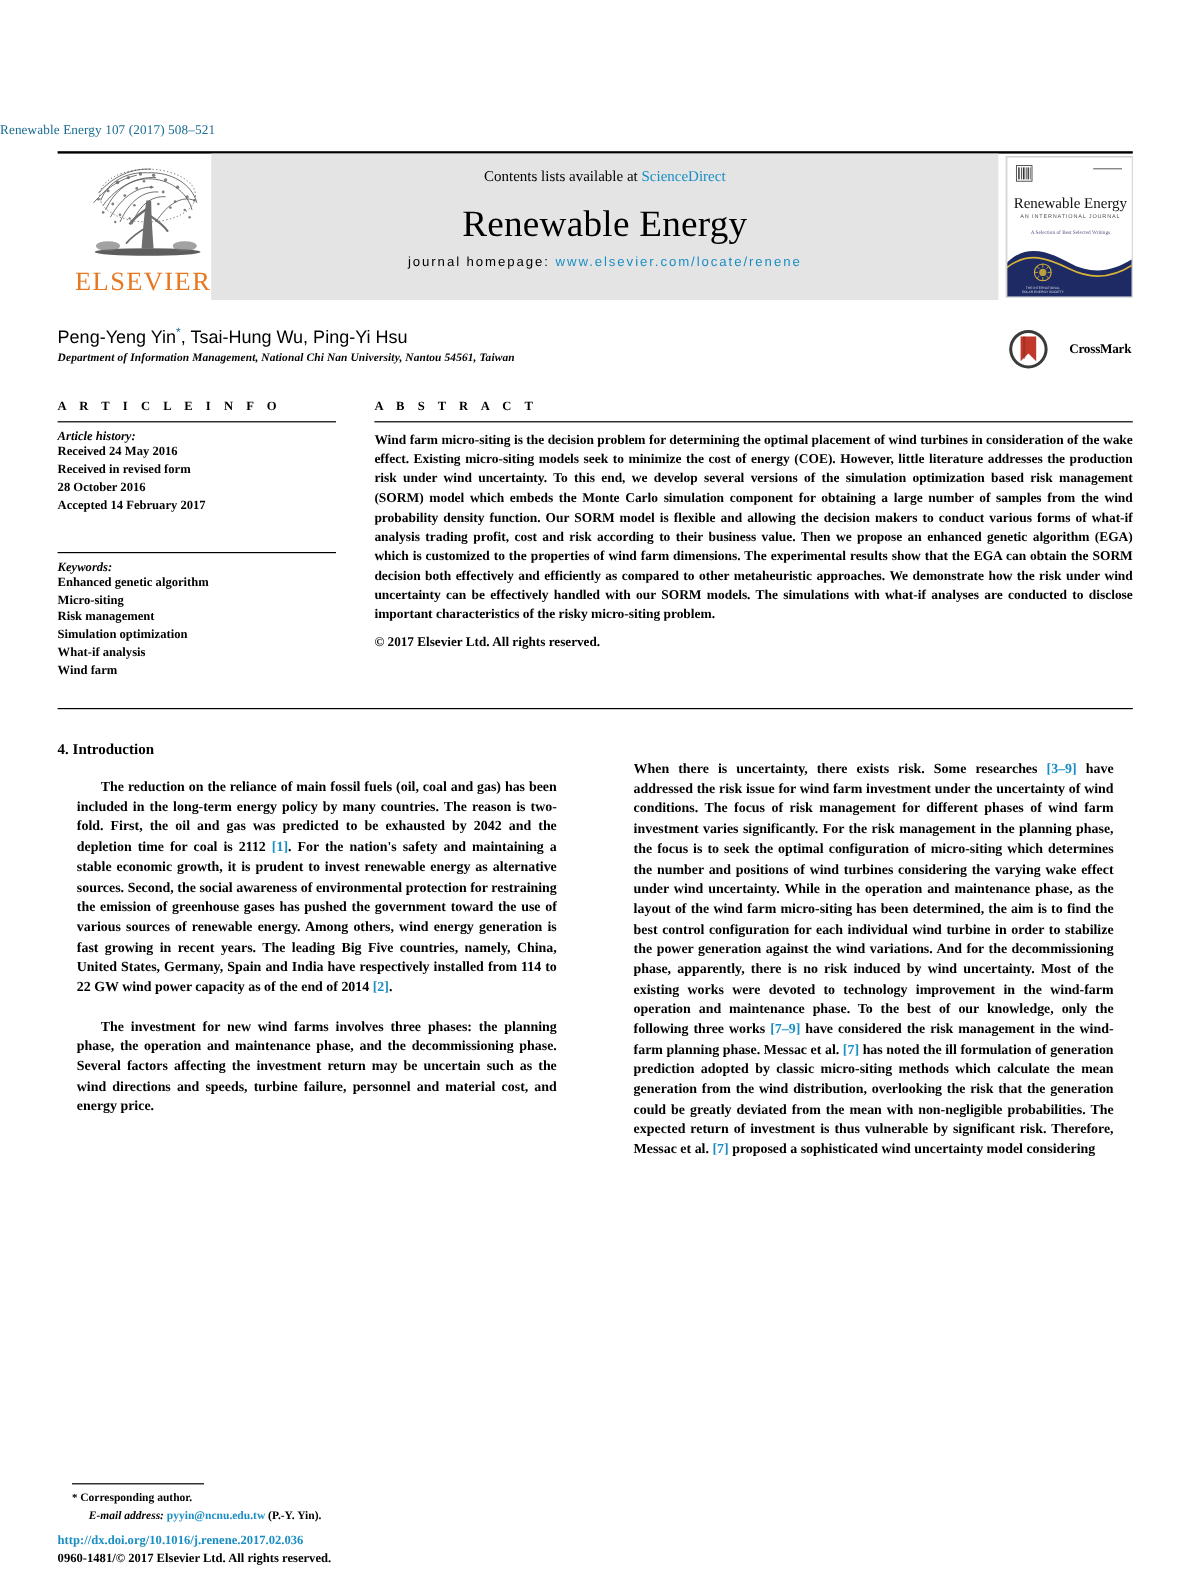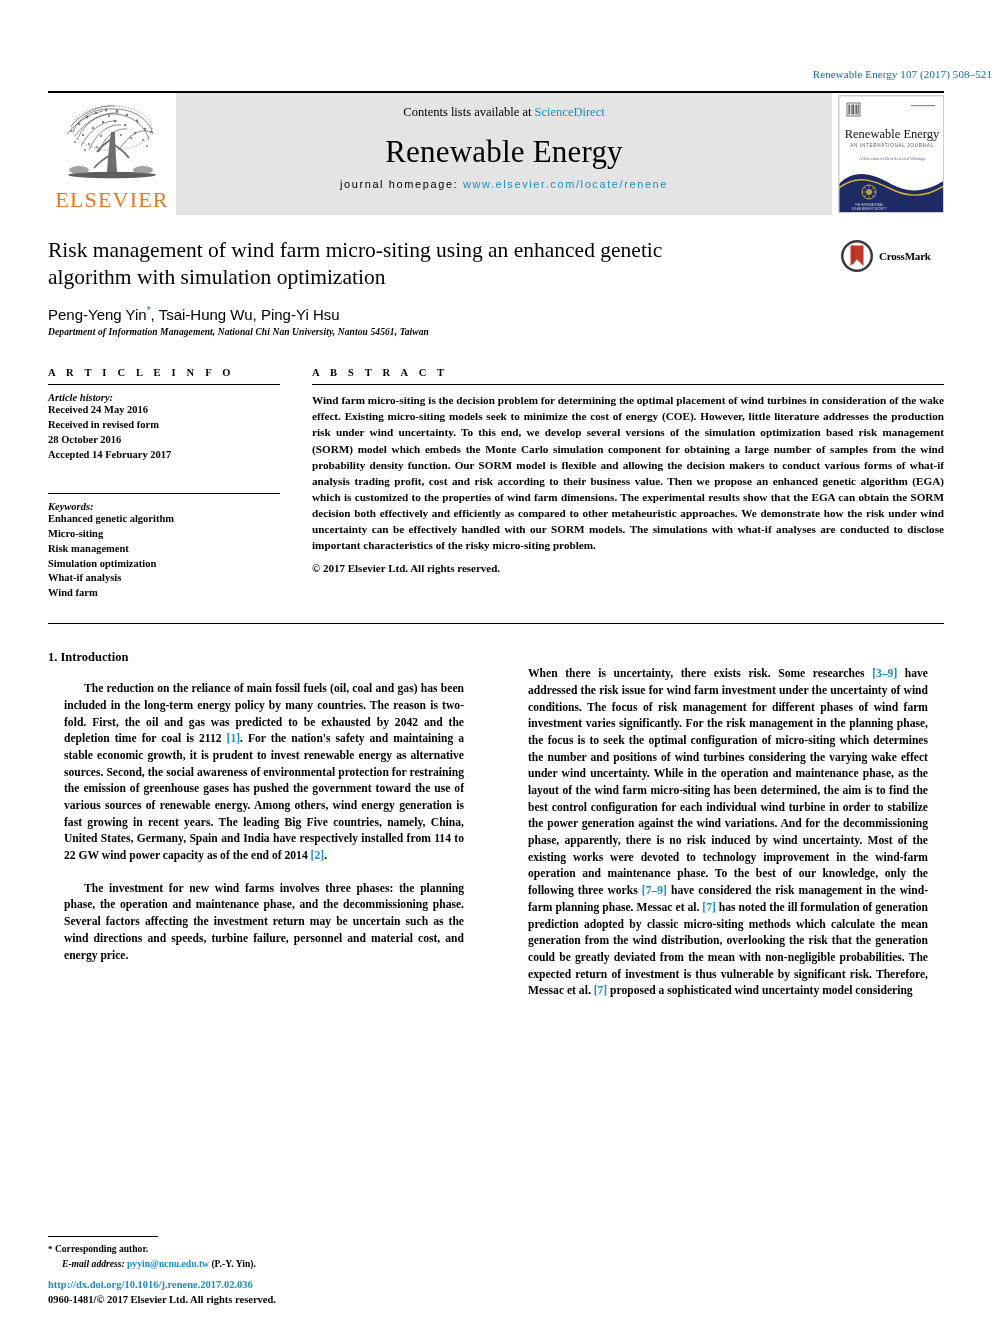--- a/index.html
+++ b/index.html
@@ -11,42 +11,42 @@
     font-family: "Liberation Serif", "DejaVu Serif", serif;
     color: #000000;
     position: relative;
     overflow: hidden;
   }
 
   .page { position: relative; width: 992px; height: 1323px; padding: 0; }
 
   
   .running-head {
-    text-align: right;
+    text-align: left;
     font-size: 11px;
     color: #1a6c92;
-    padding-top: 68px;
+    padding-top: 103px;
     letter-spacing: .1px;
   }
 
   
   .masthead {
     margin: 11px 48px 0 48px;
     border-top: 2.5px solid #000;
     display: flex;
     align-items: stretch;
     height: 124px;
   }
   .elsevier-logo {
     width: 128px;
     flex: 0 0 128px;
     display: flex;
     flex-direction: column;
     justify-content: flex-end;
-    align-items: center;
+    align-items: flex-end;
     padding-bottom: 4px;
   }
   .tree-wrap { width: 106px; height: 86px; }
   .elsevier-word {
     font-family: "Liberation Serif", serif;
     color: #E87722;
     font-size: 22px;
     letter-spacing: 1.2px;
     line-height: 1;
     margin-top: 1px;
@@ -111,21 +111,21 @@
     margin-top: 4px;
     letter-spacing: .1px;
   }
   .crossmark {
     position: absolute;
     right: 0;
     top: 2px;
     width: 104px;
     display: flex;
     align-items: center;
-    gap: 5px;
+    gap: 17px;
   }
   .crossmark-text {
     font-family: "Liberation Serif", serif;
     font-weight: bold;
     font-size: 11px;
     letter-spacing: -0.2px;
   }
 
   
   .info-abstract {
@@ -190,21 +190,21 @@
     text-indent: 20px;
     font-weight: bold;
     hyphens: auto;
   }
   p.body-p + p.body-p { margin-top: 0; }
   .ref { color: #1a8ec4; }
 
   
   .footnote {
     position: absolute;
-    left: 48px;
+    left: 60px;
     bottom: 52px;
     width: 400px;
     margin-top: 40px;
   }
   .fn-rule { border-top: 1px solid #000; width: 110px; margin-bottom: 5px; }
   .fn-line { font-size: 9.6px; line-height: 1.5; font-weight: bold; }
   .fn-line .star { font-size: 9px; }
   .fn-line em { font-style: italic; }
   .fn-mail { color: #1a8ec4; }
 
@@ -326,21 +326,20 @@
           </g>
         </g>
         <text x="30" y="110" font-family="Liberation Sans, sans-serif" font-size="2.8" fill="#d8d8e8" text-anchor="middle">THE INTERNATIONAL</text>
         <text x="30" y="113.5" font-family="Liberation Sans, sans-serif" font-size="2.8" fill="#d8d8e8" text-anchor="middle">SOLAR ENERGY SOCIETY</text>
         <rect x="0" y="0" width="106" height="120" fill="none" stroke="#cfcfcf" stroke-width="1"></rect>
       </svg>
     </div>
   </div>
 
   <div class="title-block">
-    <h1 class="paper-title">Risk management of wind farm micro-siting using an enhanced genetic algorithm with simulation optimization</h1>
     <div class="authors">
       <span>Peng-Yeng Yin</span><sup>*</sup><span>, Tsai-Hung Wu, Ping-Yi Hsu</span>
     </div>
     <div class="affil">Department of Information Management, National Chi Nan University, Nantou 54561, Taiwan</div>
 
     <div class="crossmark">
       <svg width="34" height="34" viewBox="0 0 34 34" aria-hidden="true">
         <circle cx="17" cy="17" r="16" fill="#3a3a3a"></circle>
         <circle cx="17" cy="17" r="13.5" fill="#ffffff"></circle>
         <path d="M10.5 6.5 H23.5 V27 L17 20.5 L10.5 27 Z" fill="#c0392b"></path>
@@ -379,21 +378,21 @@
       <div class="abstract-body">Wind farm micro-siting is the decision problem for determining the optimal placement of wind turbines in consideration of the wake effect. Existing micro-siting models seek to minimize the cost of energy (COE). However, little literature addresses the production risk under wind uncertainty. To this end, we develop several versions of the simulation optimization based risk management (SORM) model which embeds the Monte Carlo simulation component for obtaining a large number of samples from the wind probability density function. Our SORM model is flexible and allowing the decision makers to conduct various forms of what-if analysis trading profit, cost and risk according to their business value. Then we propose an enhanced genetic algorithm (EGA) which is customized to the properties of wind farm dimensions. The experimental results show that the EGA can obtain the SORM decision both effectively and efficiently as compared to other metaheuristic approaches. We demonstrate how the risk under wind uncertainty can be effectively handled with our SORM models. The simulations with what-if analyses are conducted to disclose important characteristics of the risky micro-siting problem.</div>
       <div class="copyright-line">© 2017 Elsevier Ltd. All rights reserved.</div>
     </div>
   </div>
 
   <div class="body-rule"></div>
 
   <div class="columns">
 
     <div class="col">
-      <h2 class="section">1. Introduction</h2>
+      <h2 class="section">4. Introduction</h2>
       <p class="body-p"><span>The reduction on the reliance of main fossil fuels (oil, coal and gas) has been included in the long-term energy policy by many countries. The reason is two-fold. First, the oil and gas was predicted to be exhausted by 2042 and the depletion time for coal is 2112 </span><span class="ref">[1]</span><span>. For the nation's safety and maintaining a stable economic growth, it is prudent to invest renewable energy as alternative sources. Second, the social awareness of environmental protection for restraining the emission of greenhouse gases has pushed the government toward the use of various sources of renewable energy. Among others, wind energy generation is fast growing in recent years. The leading Big Five countries, namely, China, United States, Germany, Spain and India have respectively installed from 114 to 22 GW wind power capacity as of the end of 2014 </span><span class="ref">[2]</span><span>.</span></p>
       <p class="body-p">The investment for new wind farms involves three phases: the planning phase, the operation and maintenance phase, and the decommissioning phase. Several factors affecting the investment return may be uncertain such as the wind directions and speeds, turbine failure, personnel and material cost, and energy price.</p>
     </div>
 
     <div class="col col-right">
       <p class="body-p" style="text-indent:0"><span>When there is uncertainty, there exists risk. Some researches </span><span class="ref">[3–9]</span><span> have addressed the risk issue for wind farm investment under the uncertainty of wind conditions. The focus of risk management for different phases of wind farm investment varies significantly. For the risk management in the planning phase, the focus is to seek the optimal configuration of micro-siting which determines the number and positions of wind turbines considering the varying wake effect under wind uncertainty. While in the operation and maintenance phase, as the layout of the wind farm micro-siting has been determined, the aim is to find the best control configuration for each individual wind turbine in order to stabilize the power generation against the wind variations. And for the decommissioning phase, apparently, there is no risk induced by wind uncertainty. Most of the existing works were devoted to technology improvement in the wind-farm operation and maintenance phase. To the best of our knowledge, only the following three works </span><span class="ref">[7–9]</span><span> have considered the risk management in the wind-farm planning phase. Messac et al. </span><span class="ref">[7]</span><span> has noted the ill formulation of generation prediction adopted by classic micro-siting methods which calculate the mean generation from the wind distribution, overlooking the risk that the generation could be greatly deviated from the mean with non-negligible probabilities. The expected return of investment is thus vulnerable by significant risk. Therefore, Messac et al. </span><span class="ref">[7]</span><span> proposed a sophisticated wind uncertainty model considering</span></p>
     </div>
   </div>
 
   <div class="footnote">

